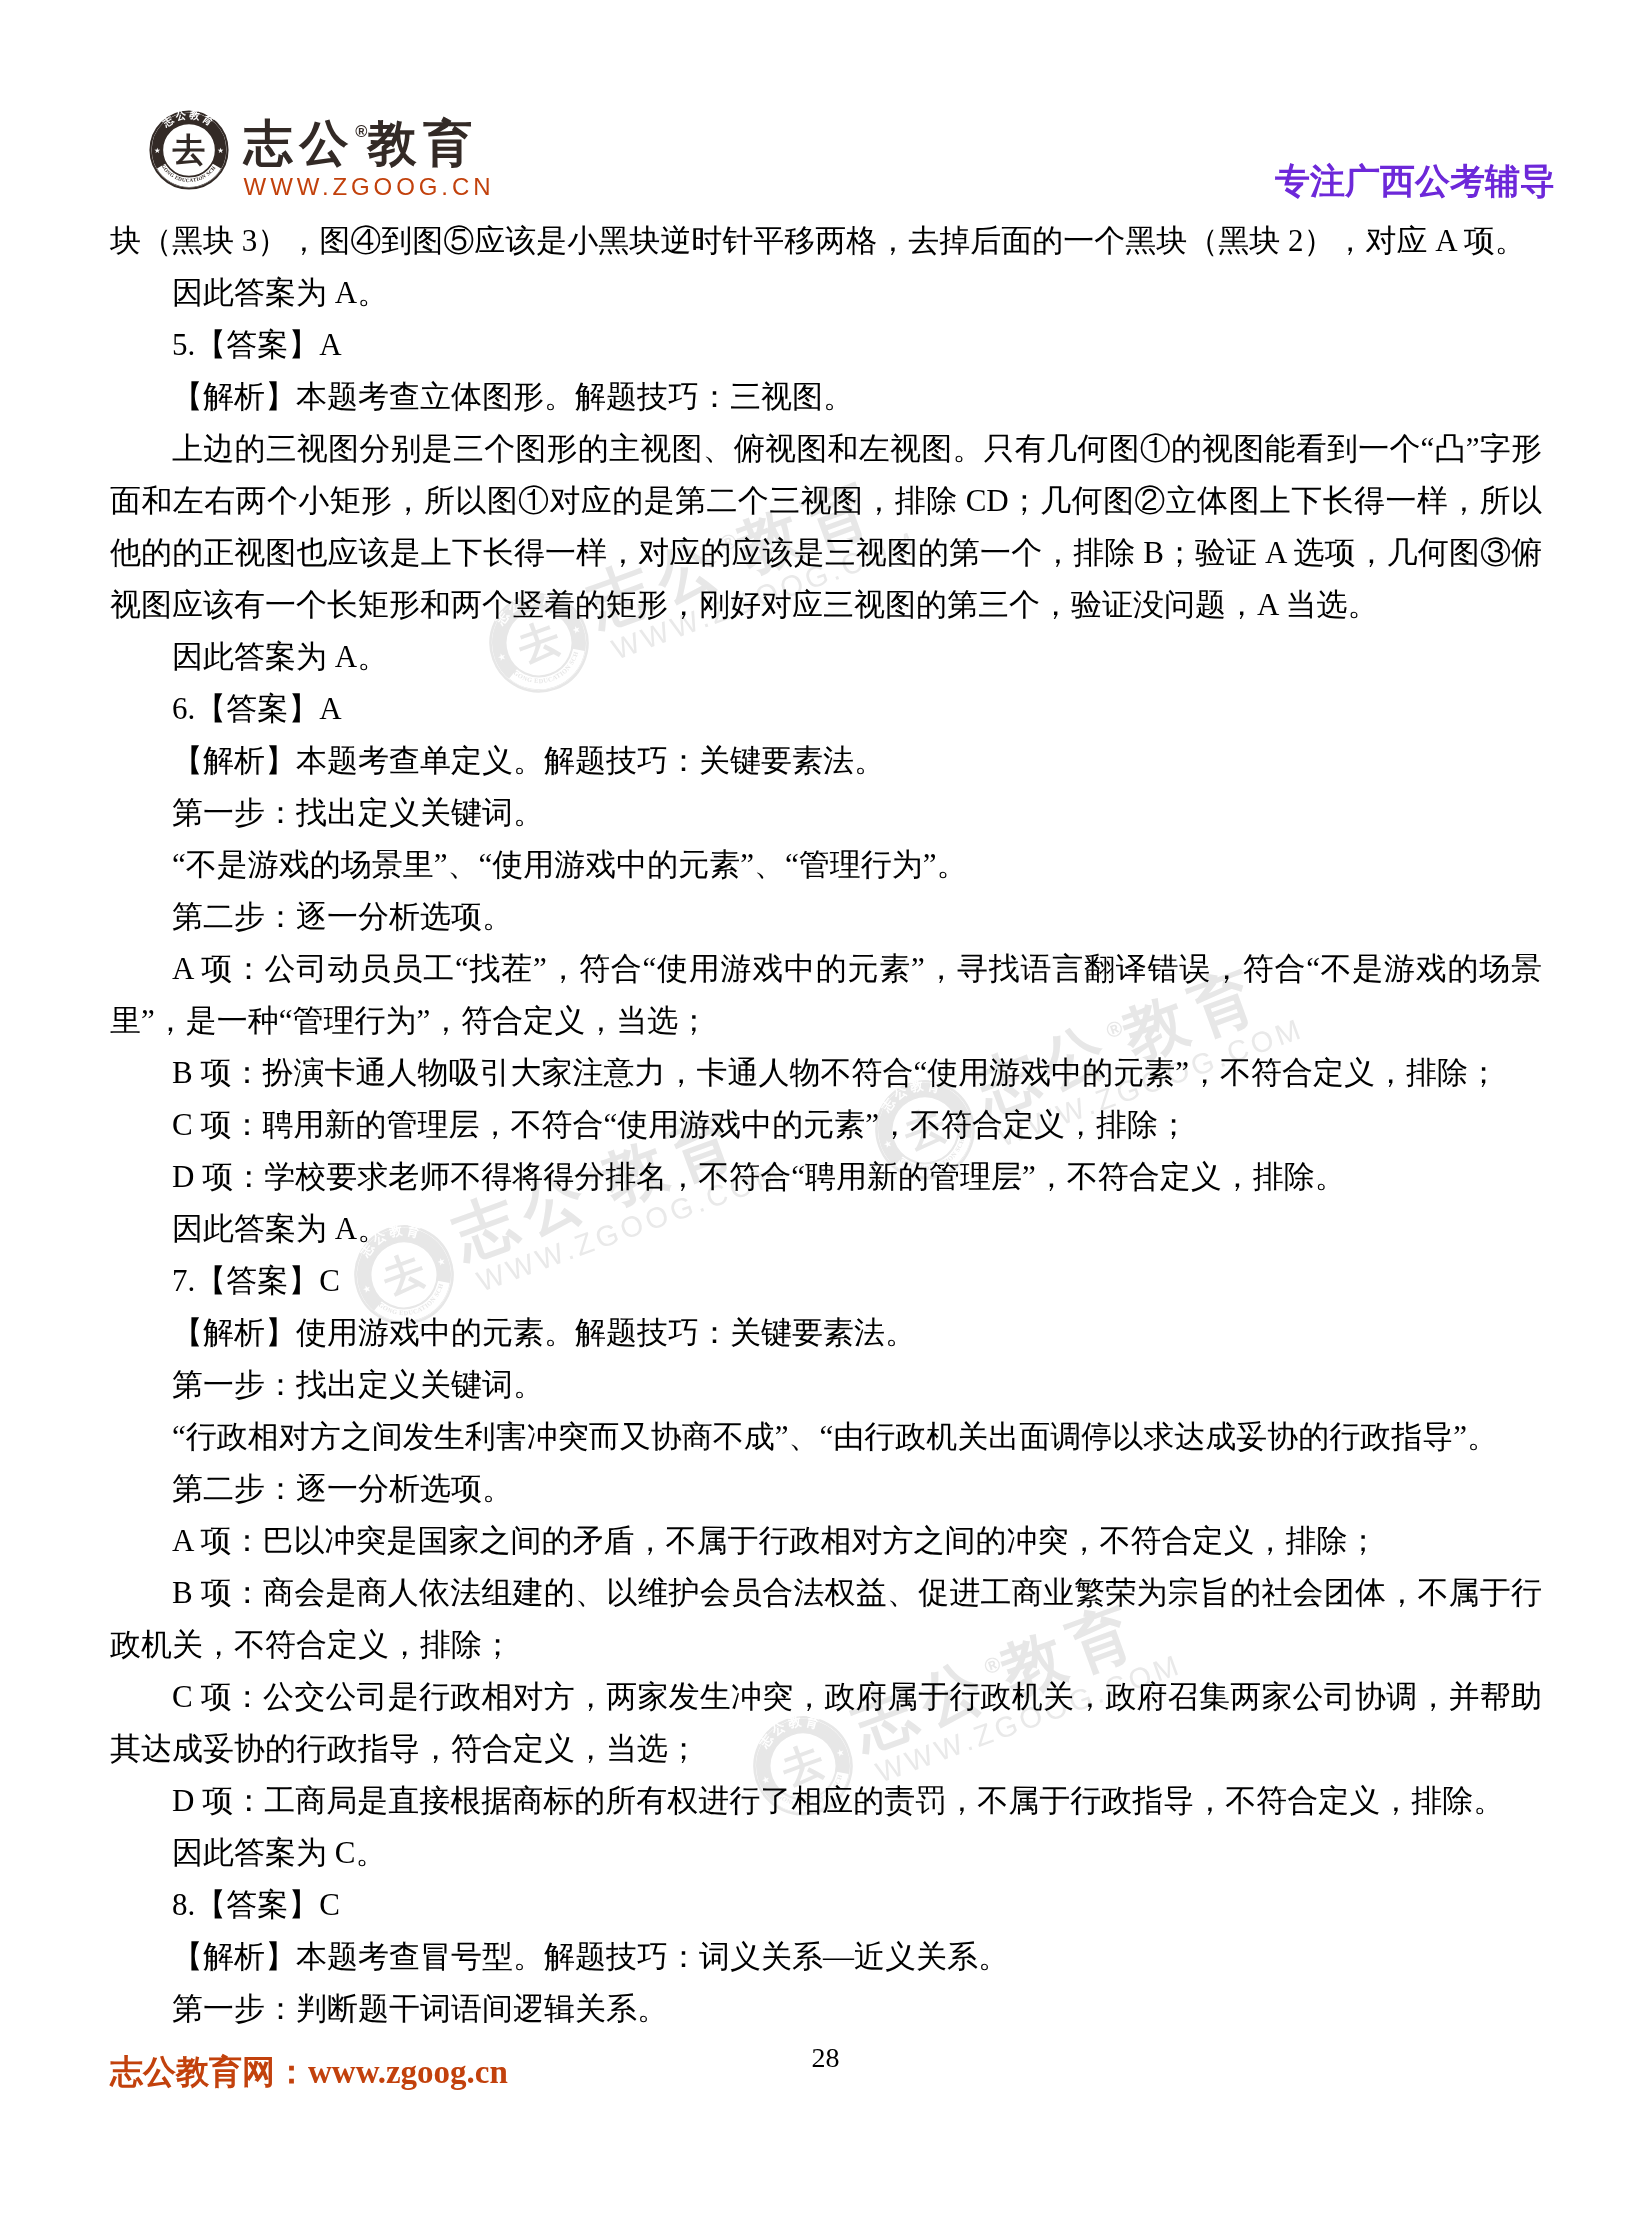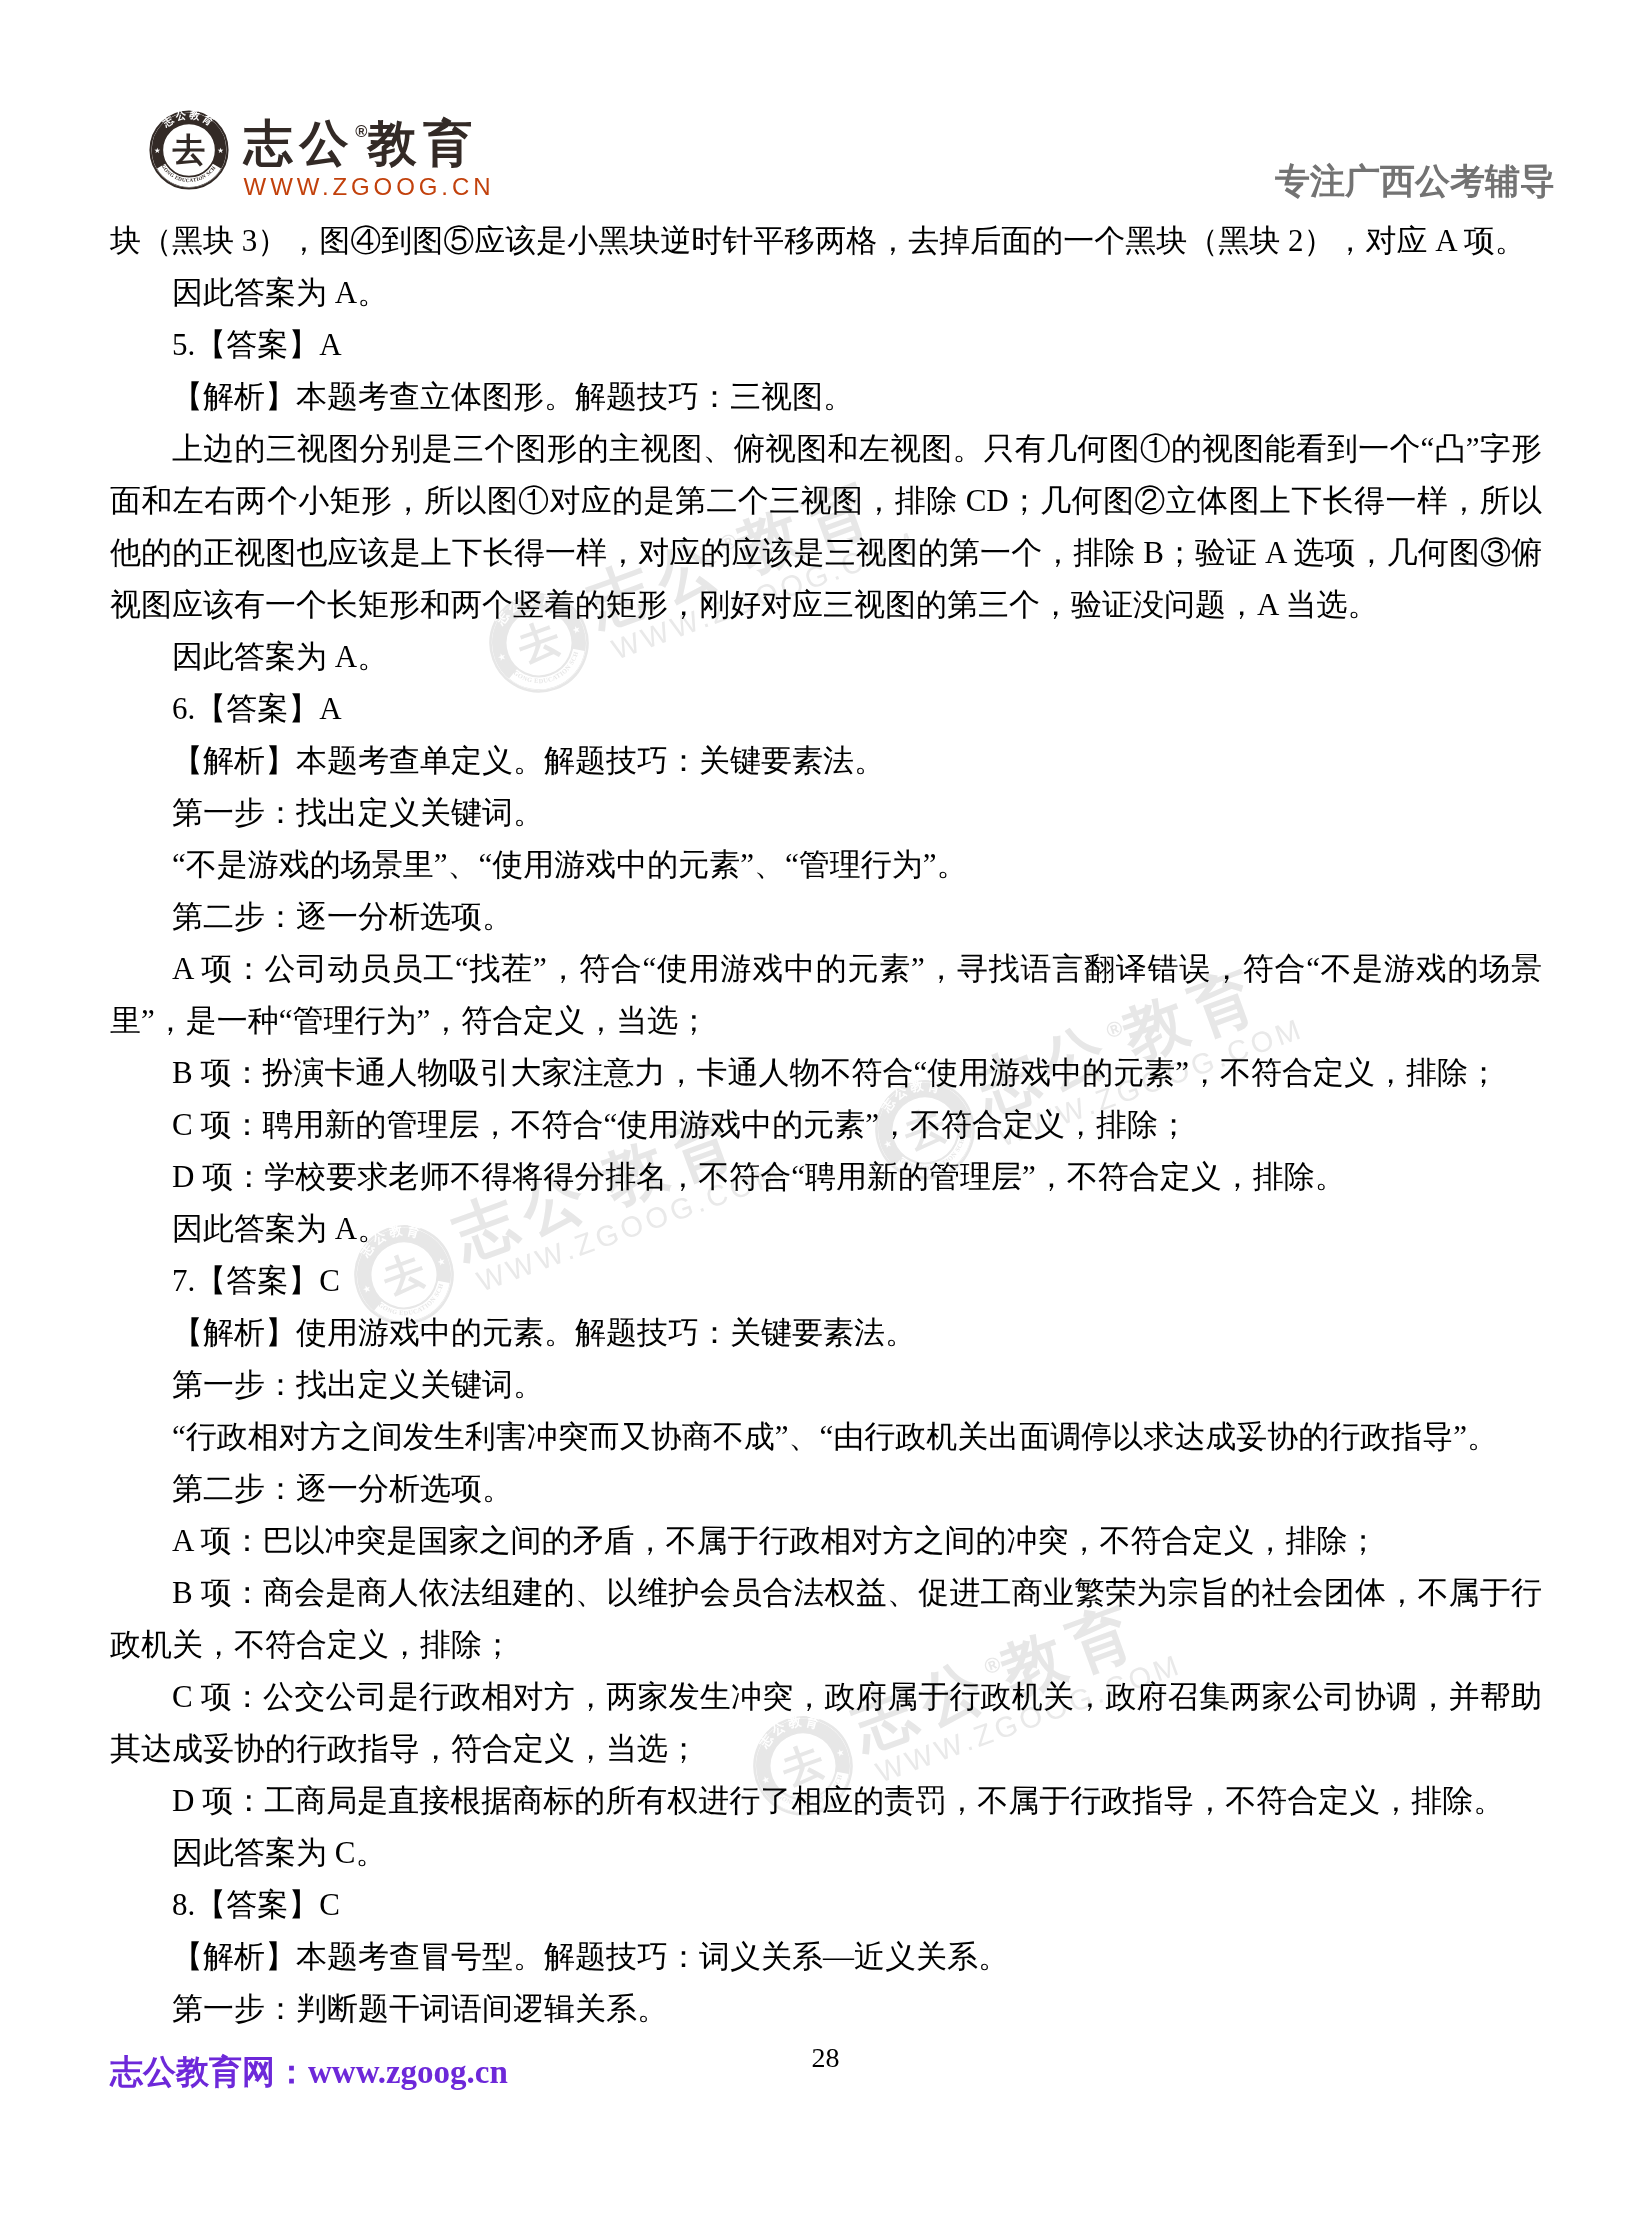--- a/index.html
+++ b/index.html
@@ -64,42 +64,42 @@
     letter-spacing: 3.9px;
     color: #c2410c;
     margin-top: 4.9px;
   }
   .slogan {
     position: absolute;
     right: 96px;
     top: 158px;
     font-size: 35px;
     font-weight: 700;
-    color: #737373;
+    color: #6d28d9;
   }
 
   
   .doc-body {
     position: absolute;
     left: 110px;
     top: 215px;
     width: 1432px;
     z-index: 1;
     font-size: 31px;
     line-height: 52px;
     text-align: justify;
   }
   .para { margin: 0; }
   .para.indent { text-indent: 2em; }
 
   
   .page-footer { position: absolute; left: 0; top: 2042px; width: 100%; z-index: 2; }
   .footer-site {
     position: absolute; left: 110px; top: 7.8px;
-    font-size: 33px; font-weight: 700; color: #6d28d9;
+    font-size: 33px; font-weight: 700; color: #c2410c;
   }
   .footer-page { position: absolute; left: 0; top: 0; width: 100%; text-align: center; font-size: 28px; }
 </style>
 </head>
 <body>
 
 <svg width="0" height="0" style="position:absolute" aria-hidden="true">
   <defs>
     <path id="seal-arc-top" d="M 11.6 43.2 A 39 39 0 0 1 88.4 43.2"></path>
     <path id="seal-arc-bottom" d="M 16.2 69.5 A 39 39 0 0 0 83.8 69.5"></path>

